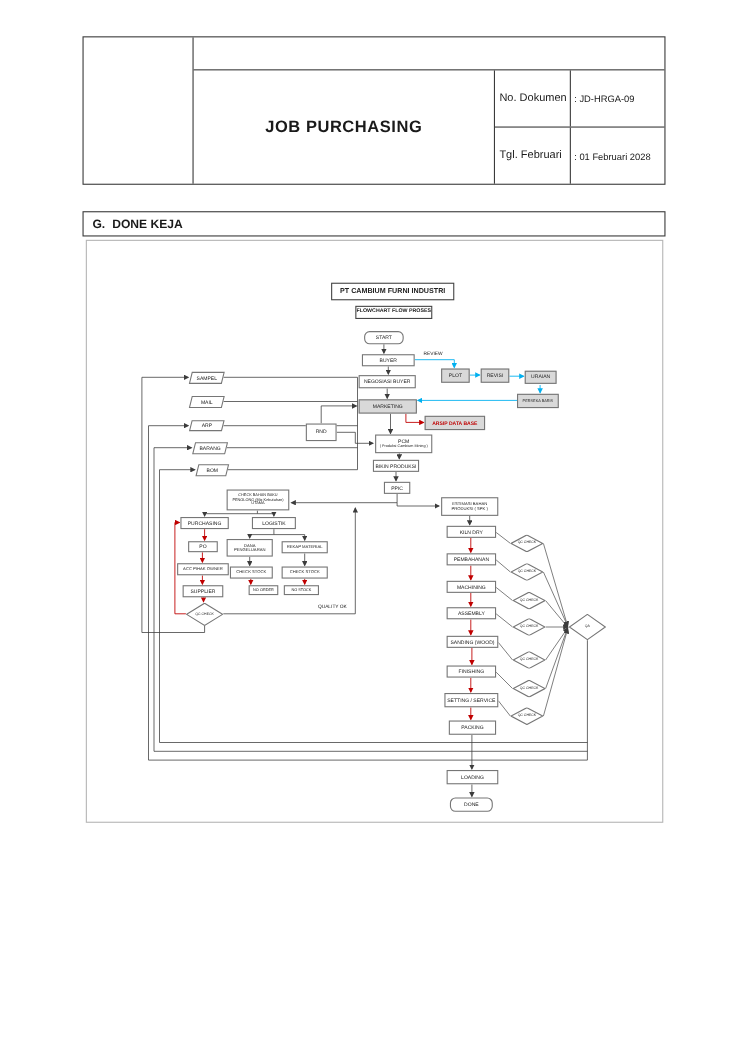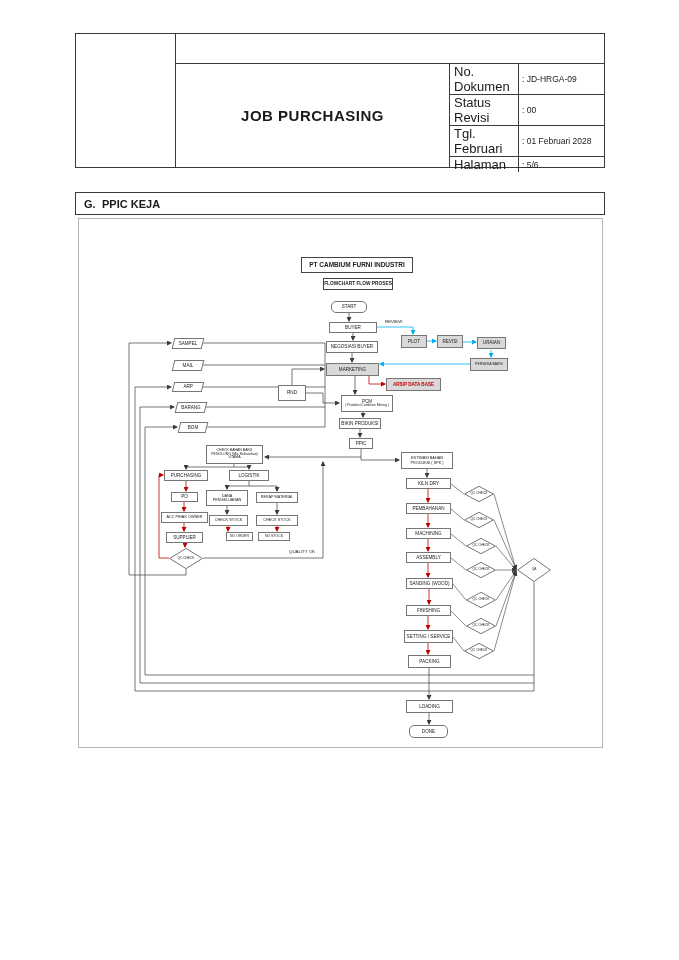--- a/index.html
+++ b/index.html
@@ -7,21 +7,21 @@
   .page{position:relative;width:679px;height:960px;background:#fff;}
 
   
   .doc-header{position:absolute;left:75px;top:33px;width:530px;height:135px;border:1px solid #3a3a3a;box-sizing:border-box;background:#fff;}
   .logo-cell{position:absolute;left:0;top:0;width:100px;height:133px;border-right:1px solid #3a3a3a;box-sizing:border-box;}
   .top-strip{position:absolute;left:100px;top:0;width:428px;height:30px;border-bottom:1px solid #3a3a3a;box-sizing:border-box;}
   .title-cell{position:absolute;left:100px;top:30px;width:274px;height:103px;border-right:1px solid #3a3a3a;box-sizing:border-box;display:flex;align-items:center;justify-content:center;font-size:15px;font-weight:bold;letter-spacing:.5px;}
   .field-rows{position:absolute;left:374px;top:30px;width:154px;height:103px;display:flex;flex-direction:column;}
   .frow{flex:1;display:flex;border-bottom:1px solid #3a3a3a;box-sizing:border-box;}
   .frow:last-child{border-bottom:none;}
-  .flabel{width:69px;border-right:1px solid #3a3a3a;box-sizing:border-box;font-size:13px;display:flex;align-items:center;padding-left:4px;}
+  .flabel{width:69px;border-right:1px solid #3a3a3a;box-sizing:border-box;font-size:10px;display:flex;align-items:center;padding-left:4px;}
   .fvalue{flex:1;font-size:8.5px;display:flex;align-items:center;padding-left:3px;}
 
   
   .section-header{position:absolute;left:75px;top:192px;width:530px;height:23px;border:1px solid #3a3a3a;box-sizing:border-box;display:flex;align-items:center;font-size:11px;font-weight:bold;}
   .section-header .prefix{margin-left:8px;width:18px;}
 
   
   .diagram-frame{position:absolute;left:78px;top:218px;width:525px;height:530px;border:1px solid #b5b5b5;box-sizing:border-box;background:#fff;}
   .flowchart{position:relative;width:100%;height:100%;}
   .connectors{position:absolute;left:0;top:0;width:523px;height:528px;}
@@ -54,37 +54,29 @@
   <div class="doc-header">
     <div class="logo-cell"></div>
     <div class="top-strip"></div>
     <div class="title-cell">JOB PURCHASING</div>
     <div class="field-rows">
       <div class="frow">
         <div class="flabel">No. Dokumen</div>
         <div class="fvalue">: JD-HRGA-09</div>
       </div>
       <div class="frow">
-        <div class="flabel">Status Revisi</div>
-        <div class="fvalue">: 00</div>
-      </div>
-      <div class="frow">
         <div class="flabel">Tgl. Februari</div>
         <div class="fvalue">: 01 Februari 2028</div>
       </div>
-      <div class="frow">
-        <div class="flabel">Halaman</div>
-        <div class="fvalue">: 5/6</div>
-      </div>
     </div>
   </div>
 
   <div class="section-header">
     <span class="prefix">G.</span>
-    <span>PPIC KEJA</span>
+    <span>DONE KEJA</span>
   </div>
 
   <div class="diagram-frame">
     <div class="flowchart">
 
       <svg class="connectors" viewBox="0 0 523 528">
         <defs>
           <marker id="aB" markerUnits="userSpaceOnUse" markerWidth="5" markerHeight="5" refX="4" refY="2.5" orient="auto">
               <path d="M0,0 L5,2.5 L0,5 Z" fill="#3c3c3c"></path>
             </marker>

